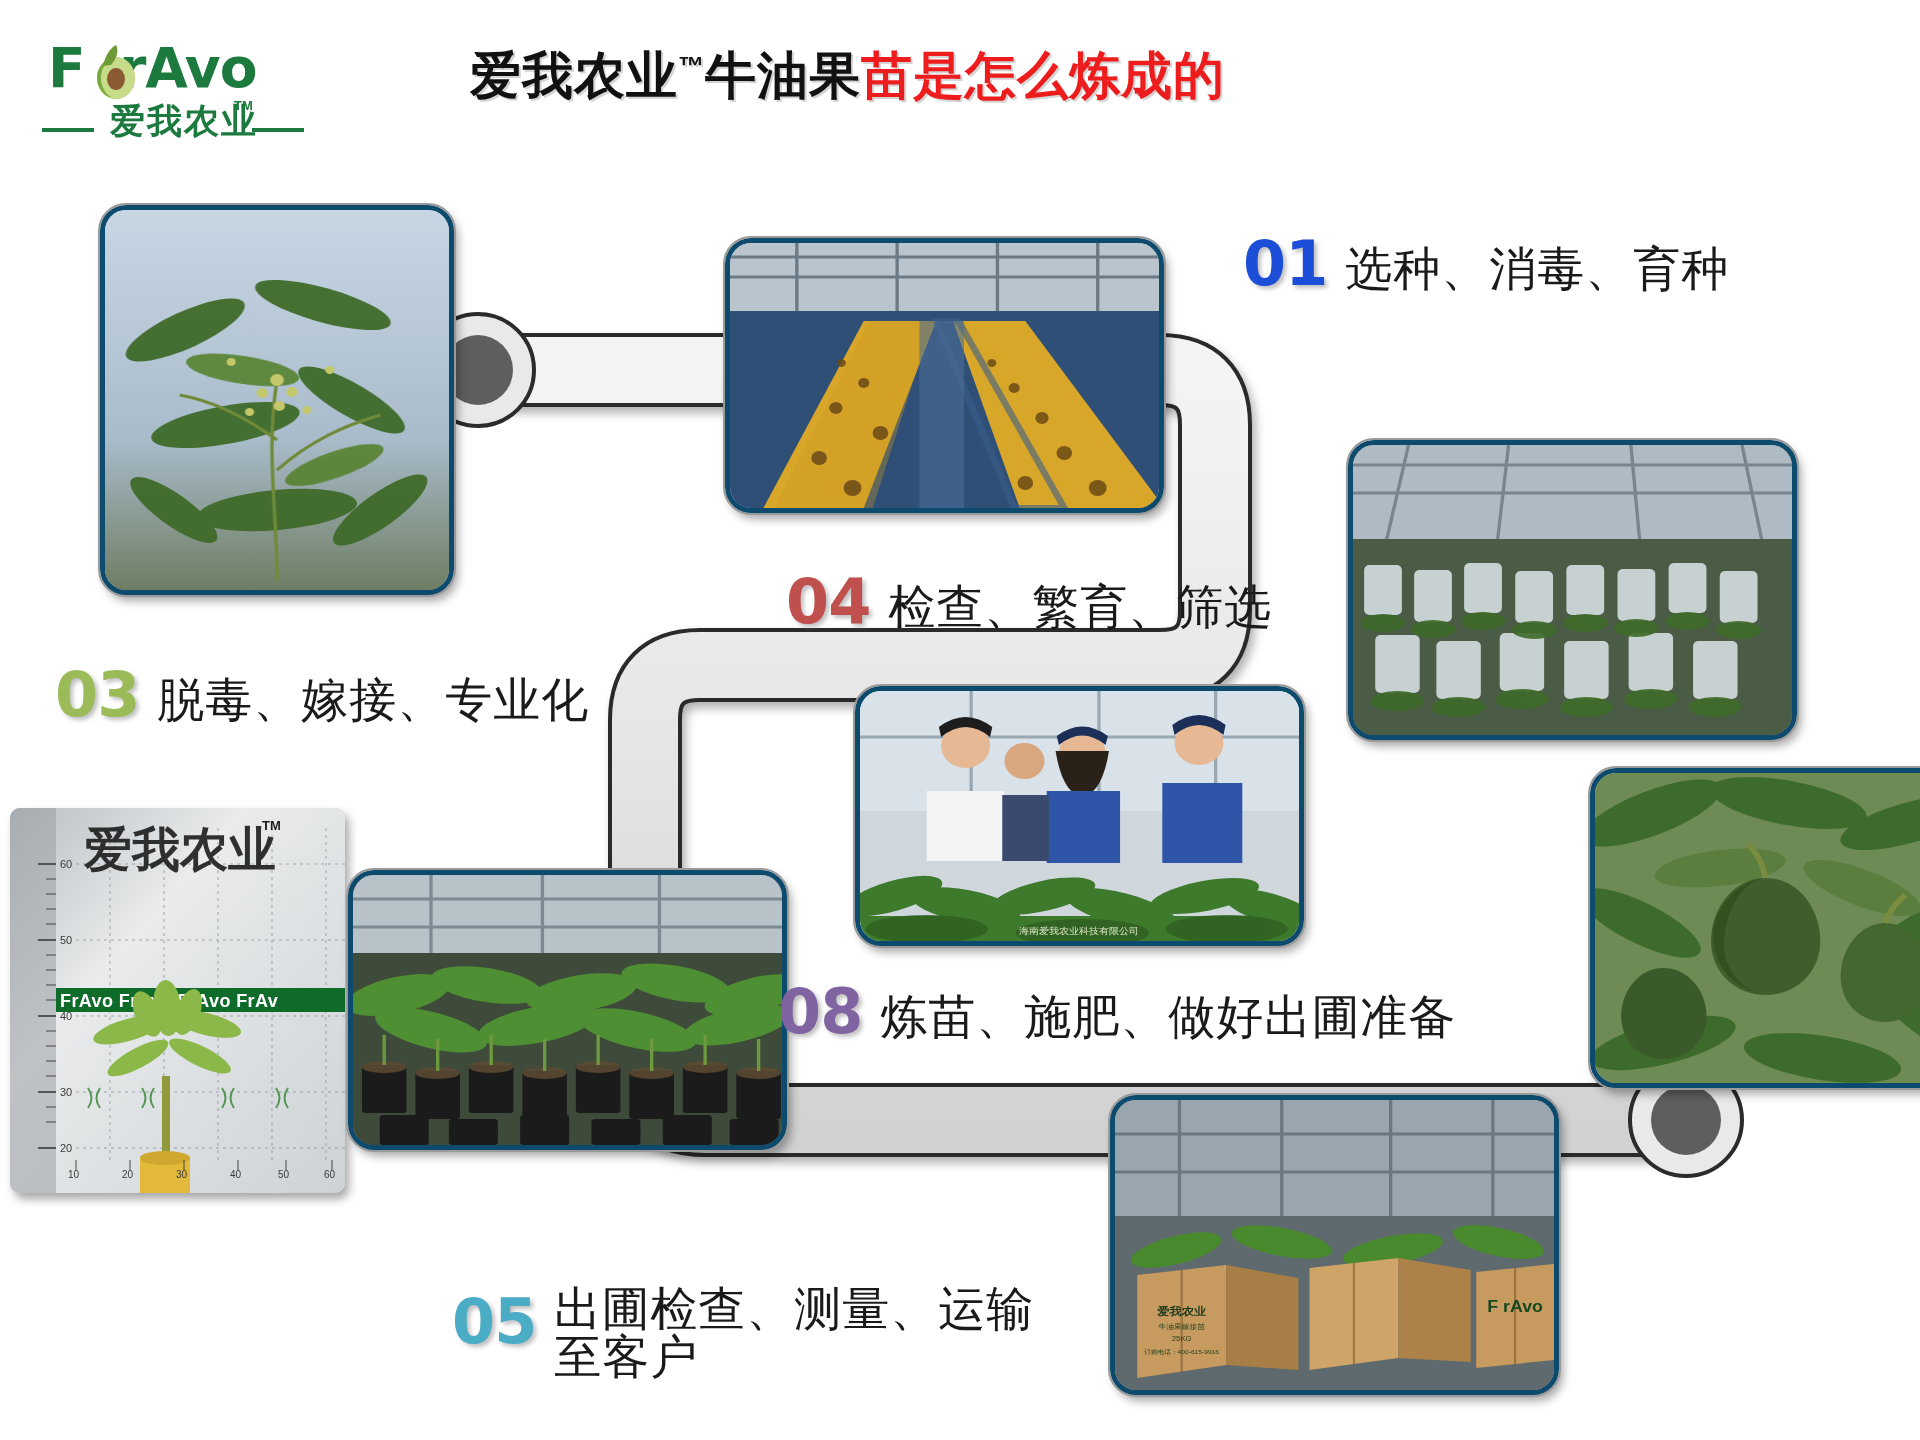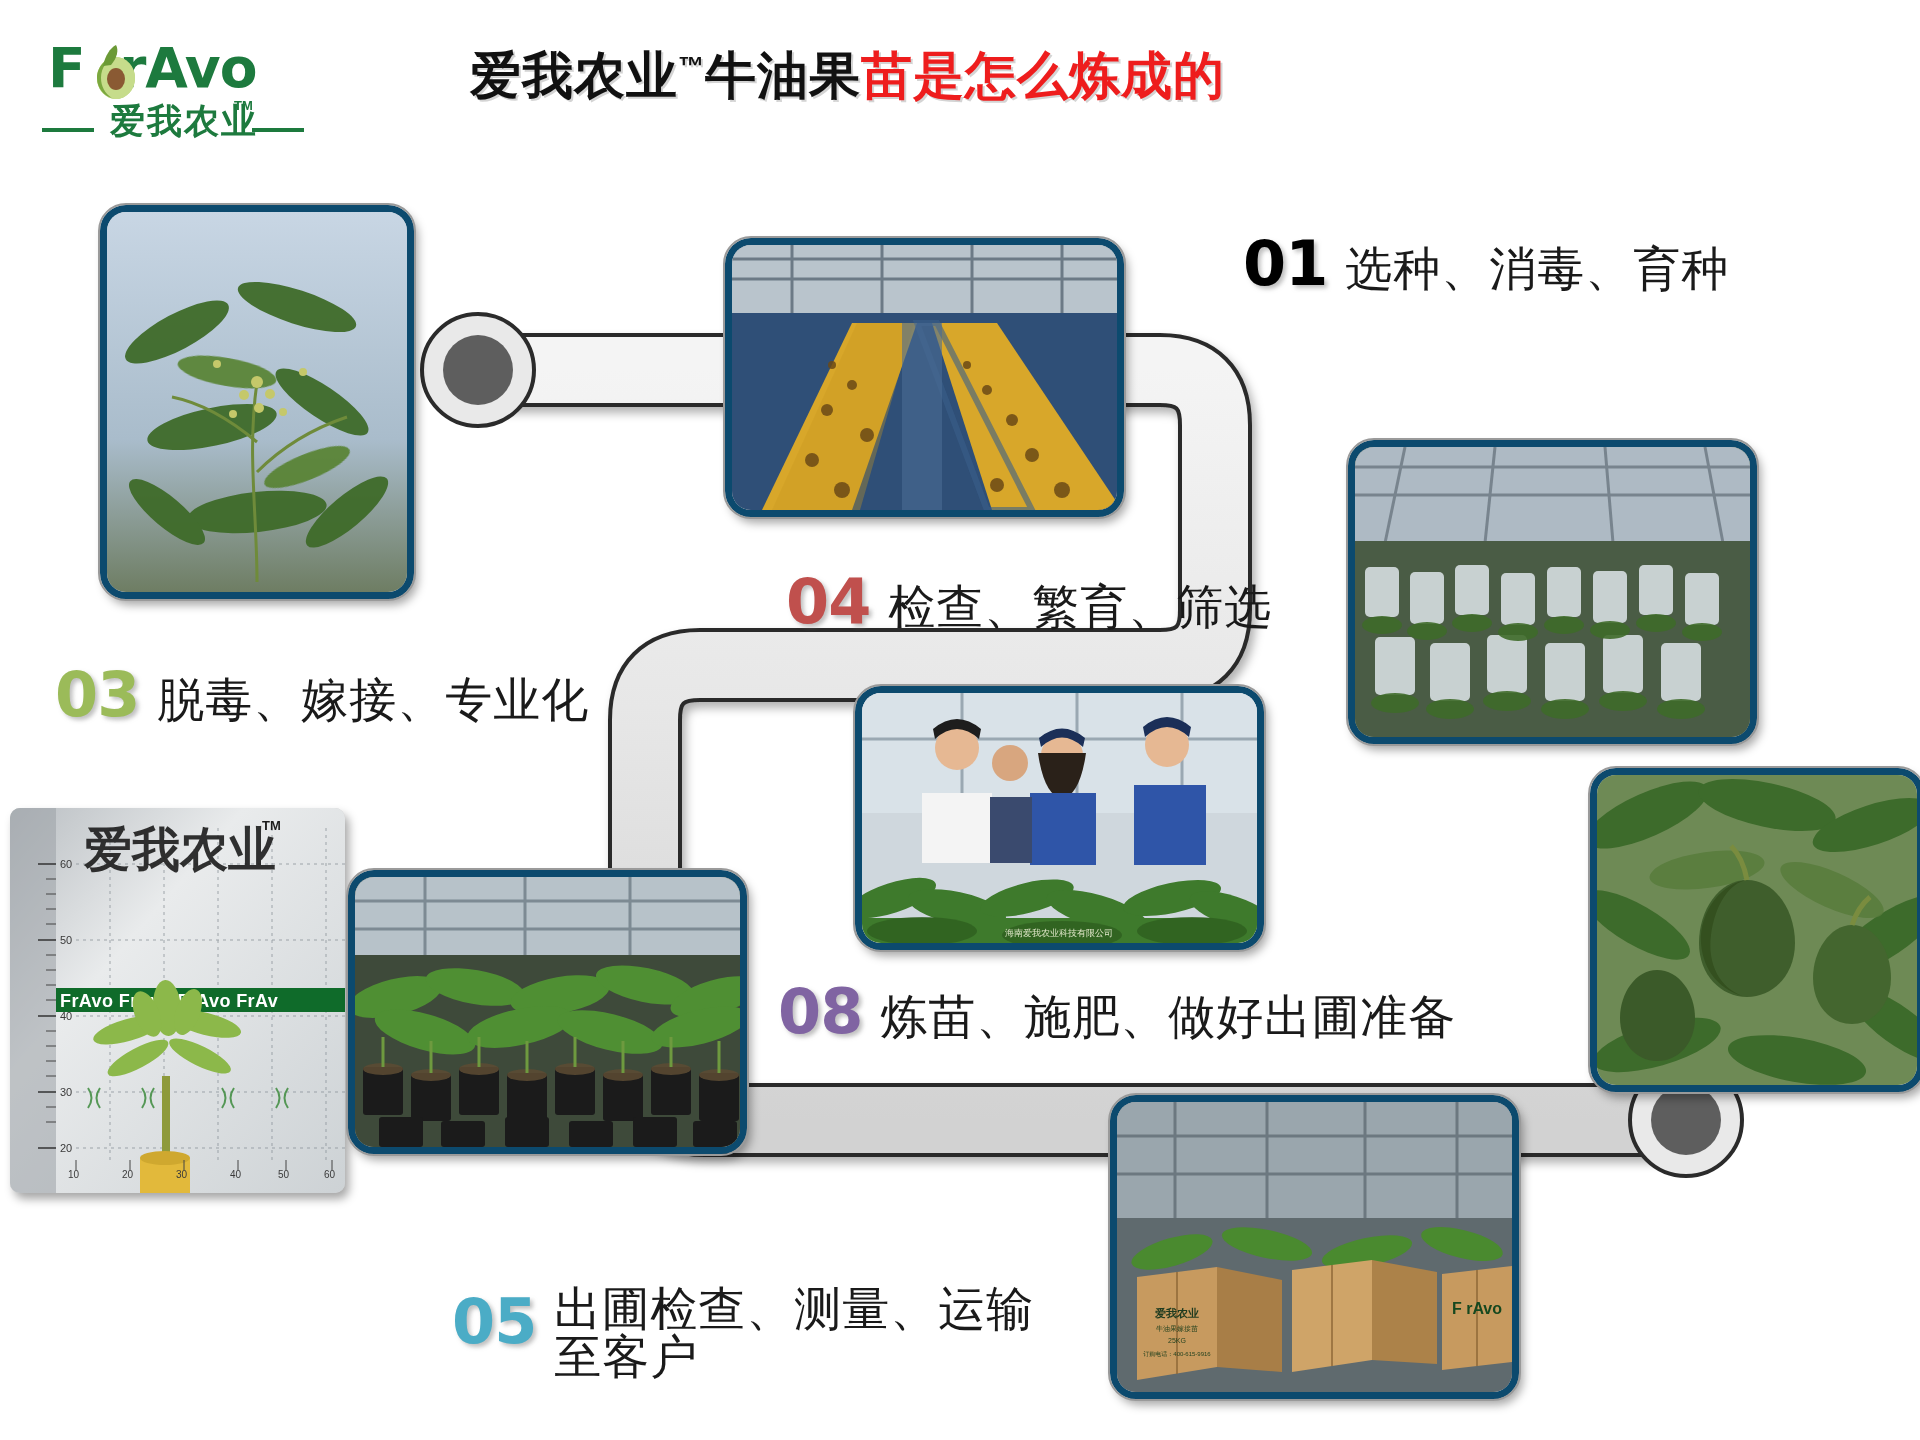--- a/index.html
+++ b/index.html
@@ -50,22 +50,23 @@
 
   
   .photo{
     position:absolute;
     border-radius:26px;
     overflow:hidden;
     box-shadow:4px 6px 10px rgba(0,0,0,.35);
     background:#cfcfcf;
   }
   .photo.framed{
-    border:7px solid #0c4a6e;
+    border:5px solid #0c4a6e;
     outline:2px solid #9a9a9a;
+    padding-left:44px;
   }
   .ph-inner{position:absolute;left:0;top:0;width:100%;height:100%;}
 
   
   .step{position:absolute;white-space:nowrap;}
   .step .num{
     font-size:62px;font-weight:bold;
     font-family:"DejaVu Sans",sans-serif;
     letter-spacing:-1px;
     text-shadow:3px 3px 4px rgba(140,140,140,.55);
@@ -565,21 +566,21 @@
         <text x="60" y="215" font-size="11" fill="#1f3b1f" text-anchor="middle" font-weight="bold">爱我农业</text>
         <text x="60" y="229" font-size="7" fill="#24421f" text-anchor="middle">牛油果嫁接苗</text>
         <text x="60" y="241" font-size="7" fill="#24421f" text-anchor="middle">25KG</text>
         <text x="60" y="254" font-size="6" fill="#24421f" text-anchor="middle">订购电话：400-615-9916</text>
         <text x="360" y="212" font-size="16" fill="#16481f" text-anchor="middle" font-weight="bold">F rAvo</text>
       </g>
     </svg>
   </div>
 
   <div class="step" style="left:1243px;top:227px;">
-    <span class="num" style="color: #000000;">01</span><span class="txt">选种、消毒、育种</span>
+    <span class="num" style="color: #1d4ed8;">01</span><span class="txt">选种、消毒、育种</span>
   </div>
 
   <div class="step" style="left:786px;top:565px;">
     <span class="num" style="color: rgb(192, 80, 77);">04</span><span class="txt">检查、繁育、筛选</span>
   </div>
 
   <div class="step" style="left:55px;top:658px;">
     <span class="num" style="color: rgb(155, 187, 89);">03</span><span class="txt">脱毒、嫁接、专业化</span>
   </div>
 

